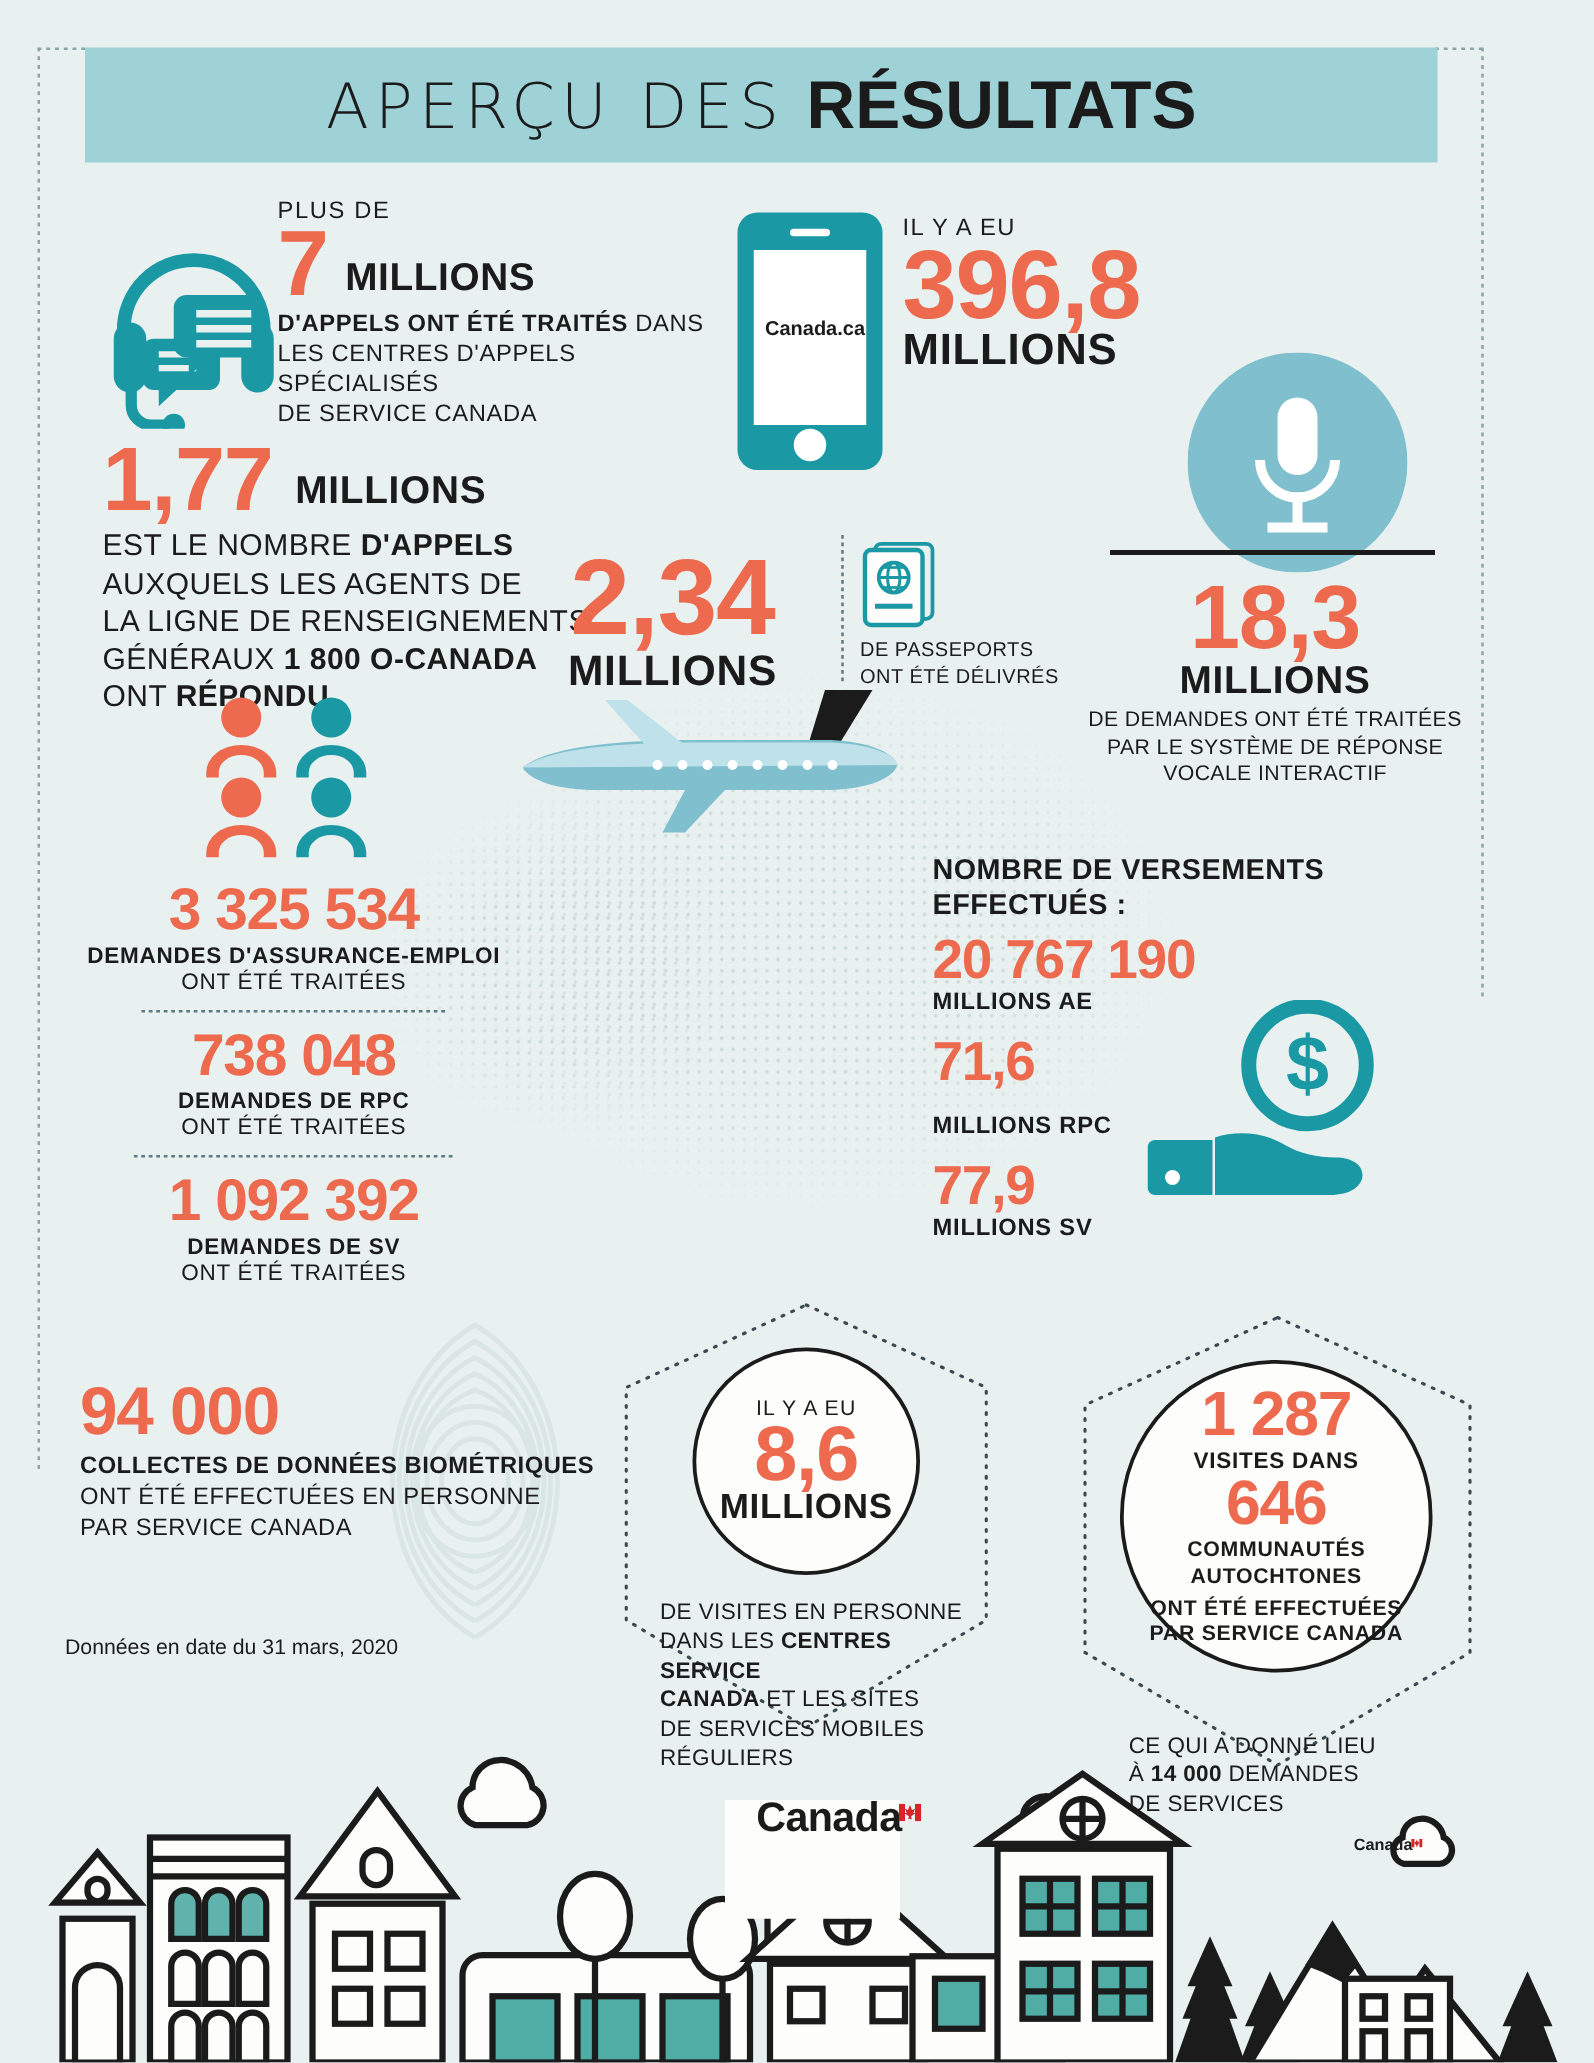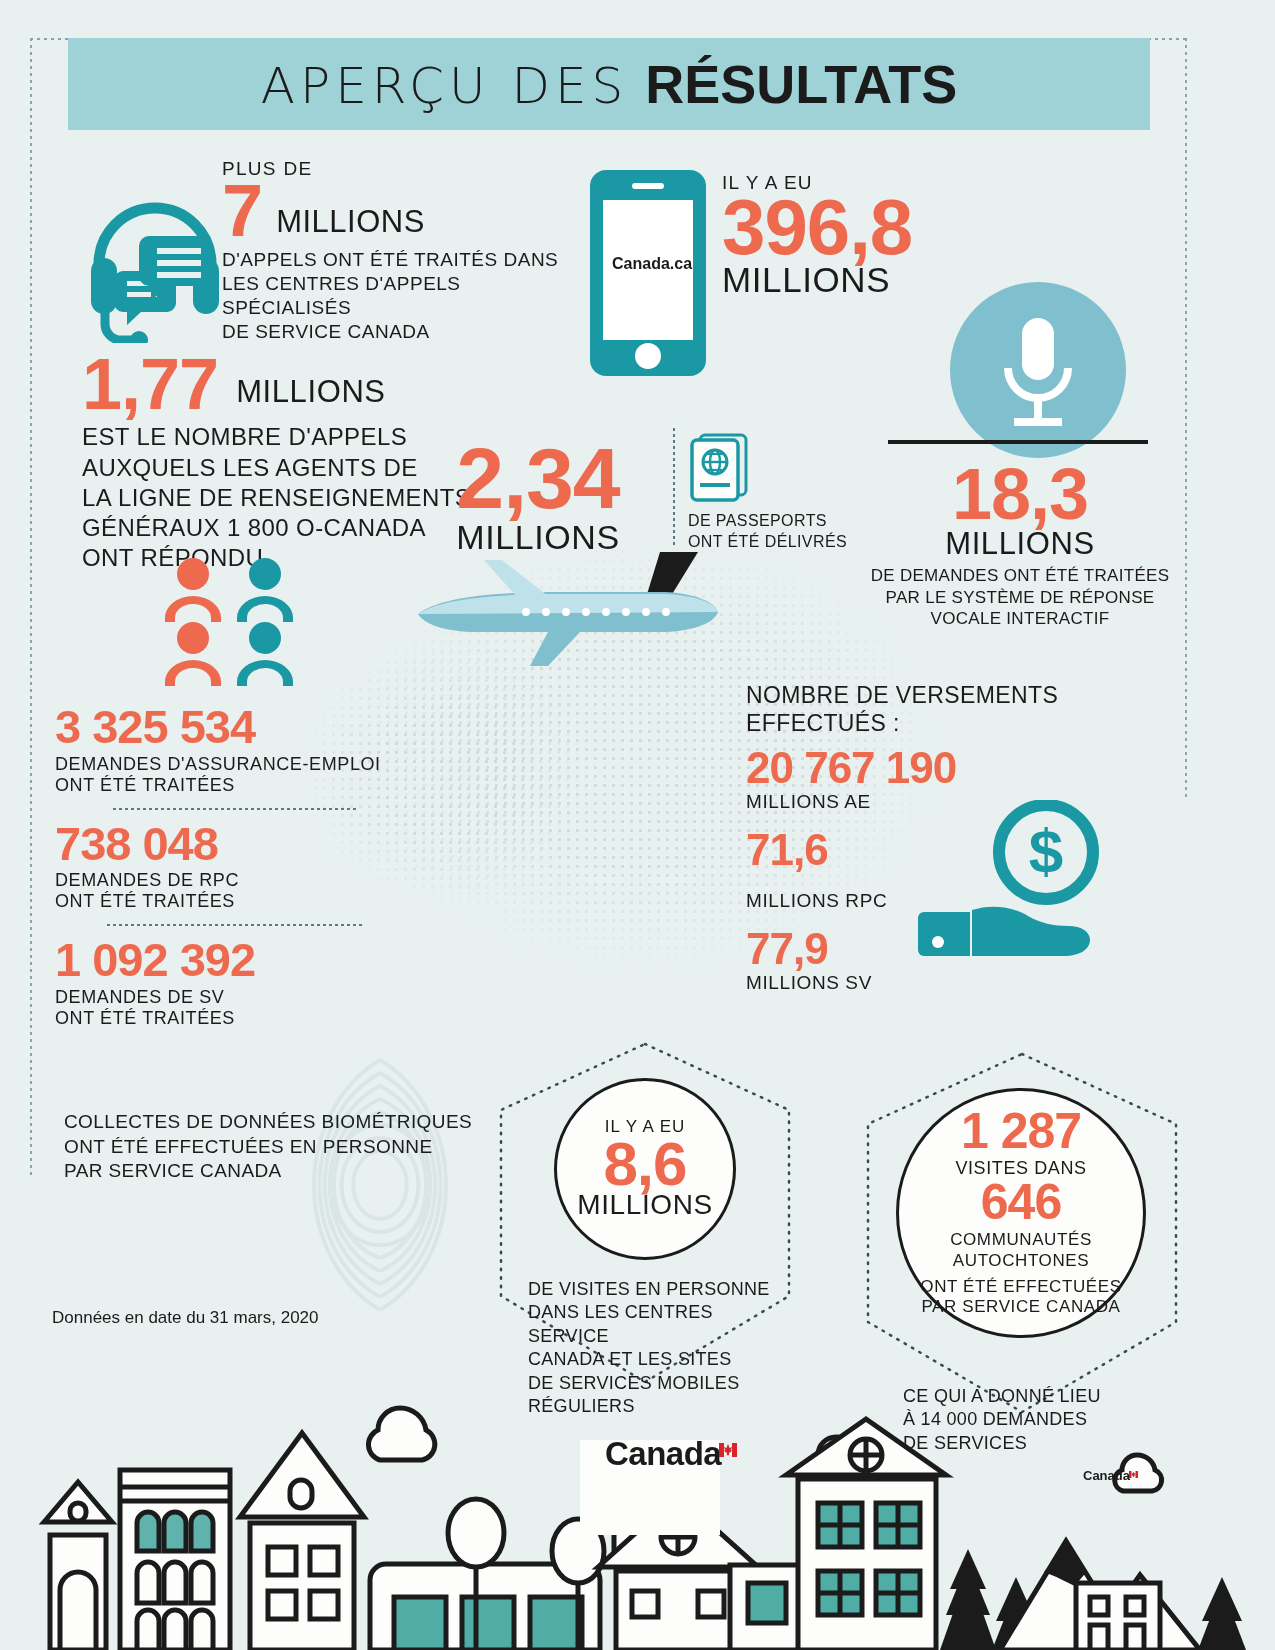--- a/index.html
+++ b/index.html
@@ -33,21 +33,21 @@
     background:#9ed2d6;
     display:flex; align-items:center; justify-content:center;
   }
   .header-title { font-size:54px; letter-spacing:2px; white-space:nowrap; }
   .header-title .light { font-weight:300; font-family:"DejaVu Sans", sans-serif; font-size:50px; letter-spacing:5px;}
   .header-title .bold  { font-weight:bold; letter-spacing:0px; }
 
   
   .big      { color:#ed6a4f; font-weight:bold; line-height:0.95; letter-spacing:-1px; }
   .cap      { text-transform:uppercase; letter-spacing:0.6px; }
-  .blk      { color:#1b1b1b; font-weight:normal; }
+  .blk      { color:#1b1b1b; font-weight:bold; }
   .reg      { color:#1b1b1b; font-weight:normal; }
   .abs      { position:absolute; }
 
   
   .mapdots {
     position:absolute; left:330px; top:520px; width:640px; height:520px;
     background-image:radial-gradient(#cddcdb 1.4px, transparent 1.5px);
     background-size:9px 9px;
     -webkit-mask-image:radial-gradient(ellipse 60% 55% at 50% 45%, #000 40%, transparent 78%);
             mask-image:radial-gradient(ellipse 60% 55% at 50% 45%, #000 40%, transparent 78%);
@@ -239,21 +239,21 @@
         <circle cx="38" cy="82" r="16"></circle>
         <path d="M10 126 a28 22 0 0 1 56 0 v4 h-10 v-4 a18 14 0 0 0 -36 0 v4 H10 Z"></path>
       </g>
       <g fill="#1a98a4">
         <circle cx="110" cy="82" r="16"></circle>
         <path d="M82 126 a28 22 0 0 1 56 0 v4 h-10 v-4 a18 14 0 0 0 -36 0 v4 H82 Z"></path>
       </g>
     </svg>
   </div>
 
-  <div class="abs" style="left:55px; top:705px; width:360px; ">
+  <div class="abs" style="left:55px; top:705px; width:360px; text-align:center;">
 
     <div>
       <div class="big" style="font-size:47px;">3 325 534</div>
       <div class="blk cap" style="font-size:18px; margin-top:4px;">DEMANDES D'ASSURANCE-EMPLOI</div>
       <div class="reg cap" style="font-size:18px;">ONT ÉTÉ TRAITÉES</div>
     </div>
 
     <div class="dotsep" style="margin:12px 58px;"></div>
 
     <div>
@@ -309,20 +309,21 @@
         <path d="M125 236 a78 92 0 0 1 0 -172 a78 92 0 0 1 0 172"></path>
         <path d="M125 223 a64 76 0 0 1 0 -146 a64 76 0 0 1 0 146"></path>
         <path d="M125 210 a50 60 0 0 1 0 -120 a50 60 0 0 1 0 120"></path>
         <path d="M125 197 a36 44 0 0 1 0 -94 a36 44 0 0 1 0 94"></path>
         <path d="M125 184 a22 28 0 0 1 0 -68 a22 28 0 0 1 0 68"></path>
       </g>
     </svg>
   </div>
 
   <div class="abs" style="left:64px; top:1104px; width:470px;">
+    <div class="big" style="font-size:54px;">94 000</div>
     <div class="cap" style="font-size:19px; line-height:1.3; margin-top:6px; letter-spacing:0.4px;">
       <span class="blk">COLLECTES DE DONNÉES BIOMÉTRIQUES</span><br>
       <span class="reg">ONT ÉTÉ EFFECTUÉES EN PERSONNE</span><br>
       <span class="reg">PAR SERVICE CANADA</span>
     </div>
   </div>
 
   <div class="hexdots" style="left:495px; top:1038px;">
     <svg width="300" height="350" viewBox="0 0 300 350">
       <polygon points="150,6 294,72 294,258 150,344 6,258 6,72" fill="none" stroke="#3a4a52" stroke-width="2.5" stroke-dasharray="1.5 7" stroke-linecap="round"></polygon>

